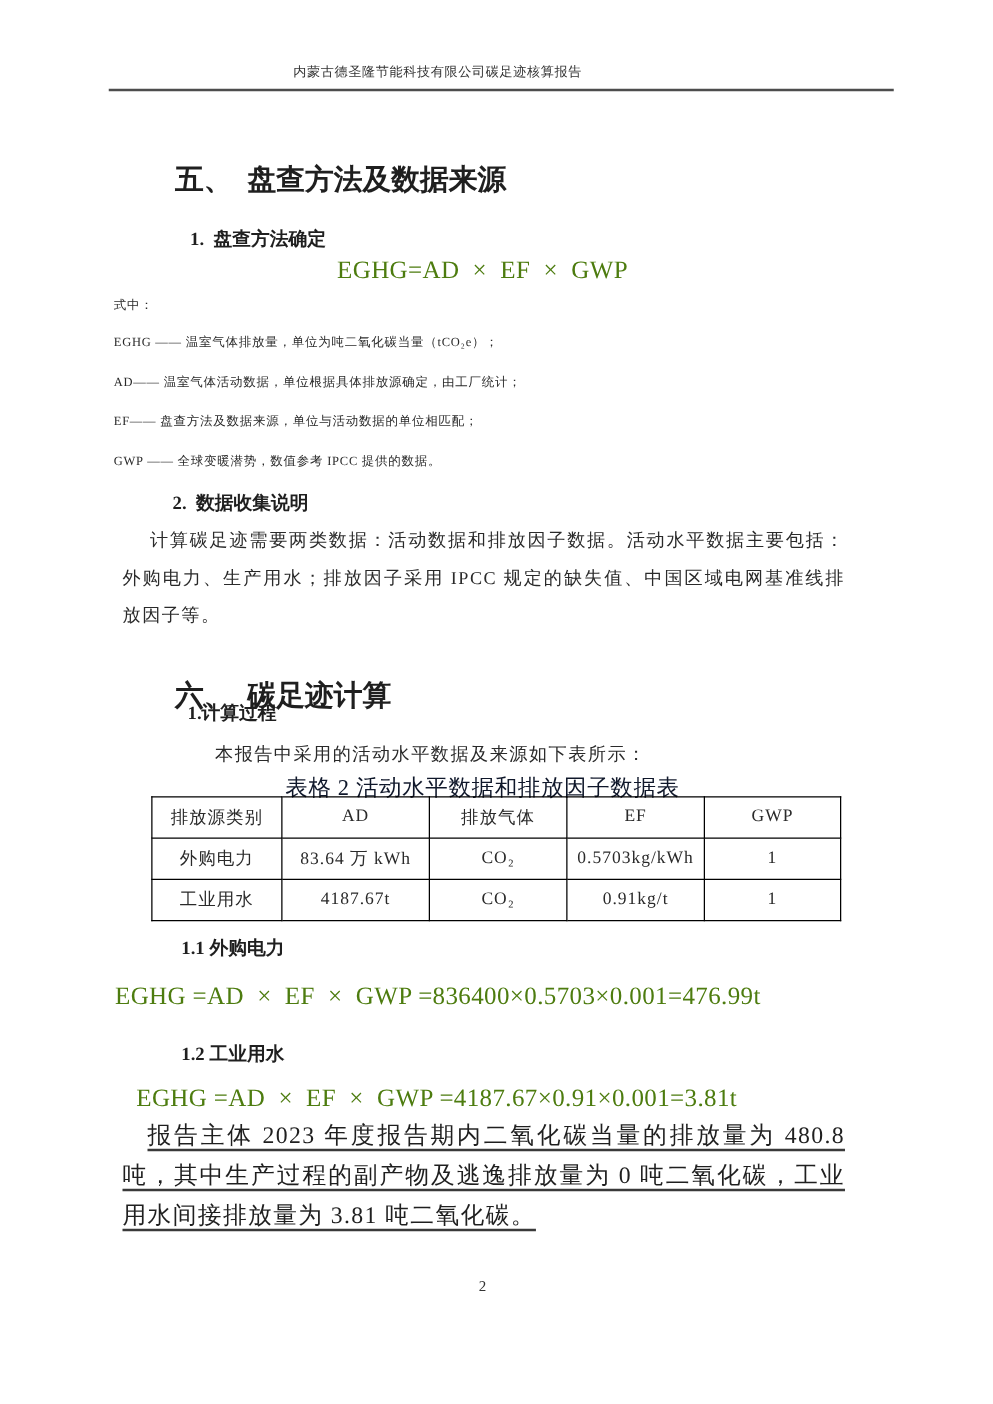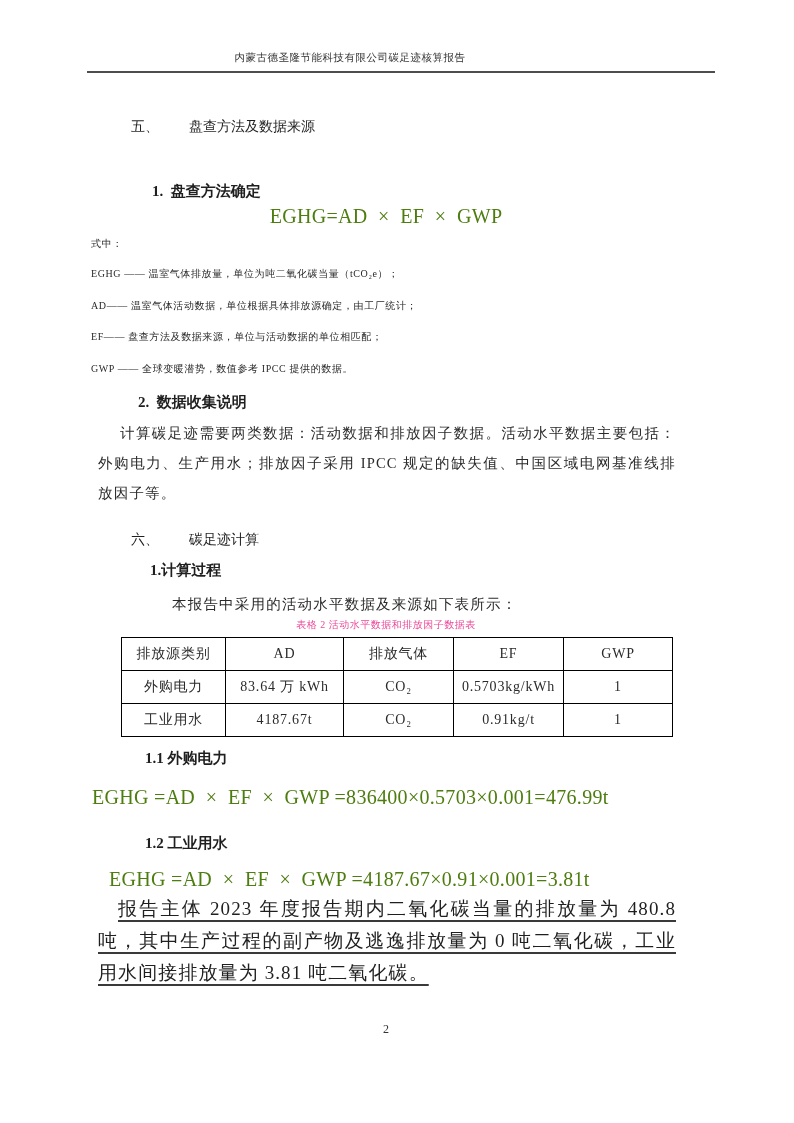--- a/index.html
+++ b/index.html
@@ -17,21 +17,21 @@
     text-align:center;
     font-size:10.5px;
     color:#333333;
     letter-spacing:0.5px;
   }
   .header-rule{
     left:87px;top:71px;width:628px;height:2px;
     background:#4d4d4d;
   }
   .h-section{
-    font-size:14px;font-weight:normal;color:#1f1f1f;
+    font-size:23px;font-weight:bold;color:#1f1f1f;
     white-space:pre;
   }
   .h-section .sec-num{display:inline-block;width:58px;}
   .h-sub{
     font-size:15px;font-weight:bold;color:#1f1f1f;
     white-space:pre-wrap;
   }
   .body-text{
     font-size:14.5px;color:#2a2a2a;
     letter-spacing:1.2px;
@@ -50,21 +50,21 @@
   .formula-center{
     left:98px;width:576px;text-align:center;
   }
   .def-line{
     left:91px;width:566px;
     font-size:10px;color:#2a2a2a;
     letter-spacing:0.6px;
   }
   .table-caption{
     left:98px;width:576px;text-align:center;
-    font-size:10px;color:#ec4899;letter-spacing:0.5px;
+    font-size:18px;color:#0f172a;letter-spacing:0.5px;
   }
   table.data-table{
     border-collapse:collapse;
     table-layout:fixed;
   }
   table.data-table td,table.data-table th{
     border:1px solid #000000;
     text-align:center;vertical-align:middle;
     font-size:14px;font-weight:normal;color:#2a2a2a;
     letter-spacing:0.8px;

